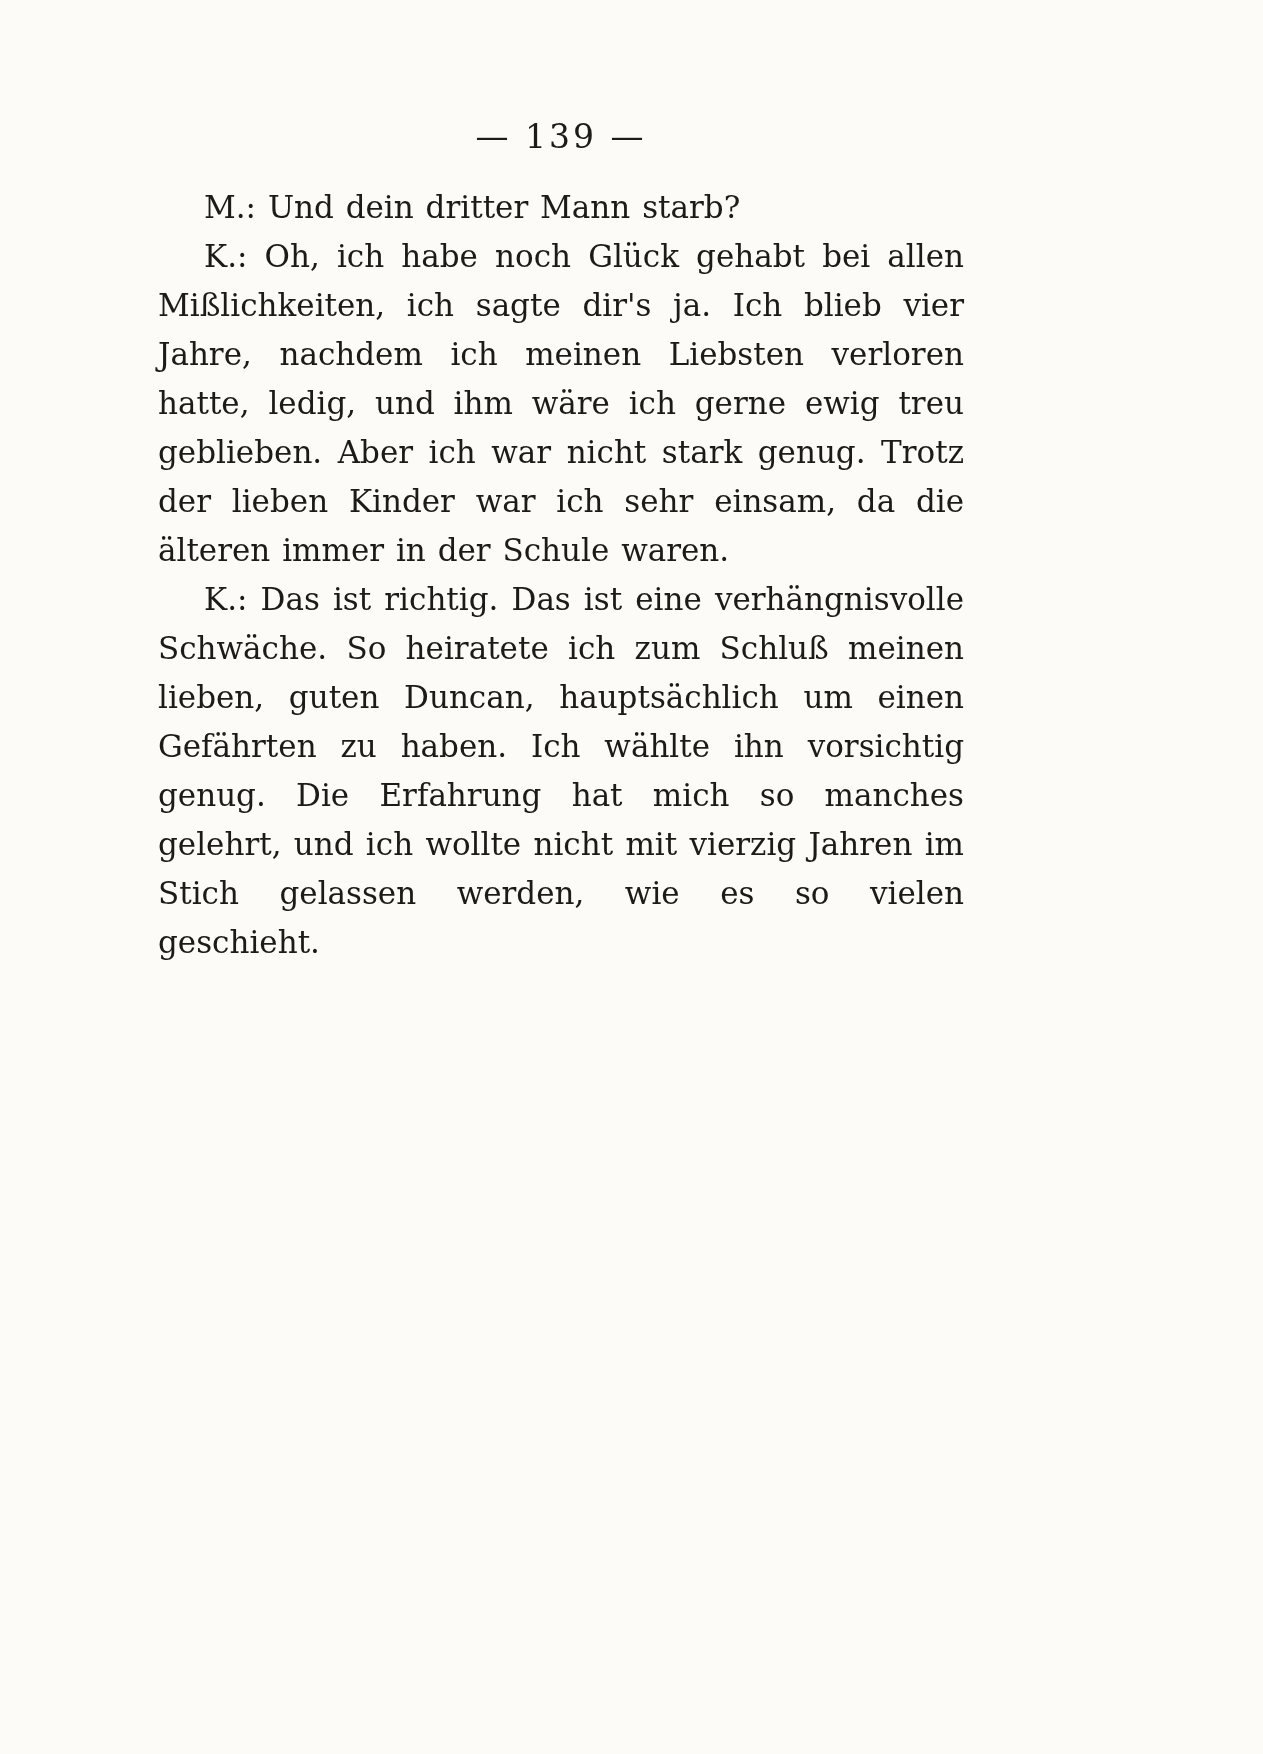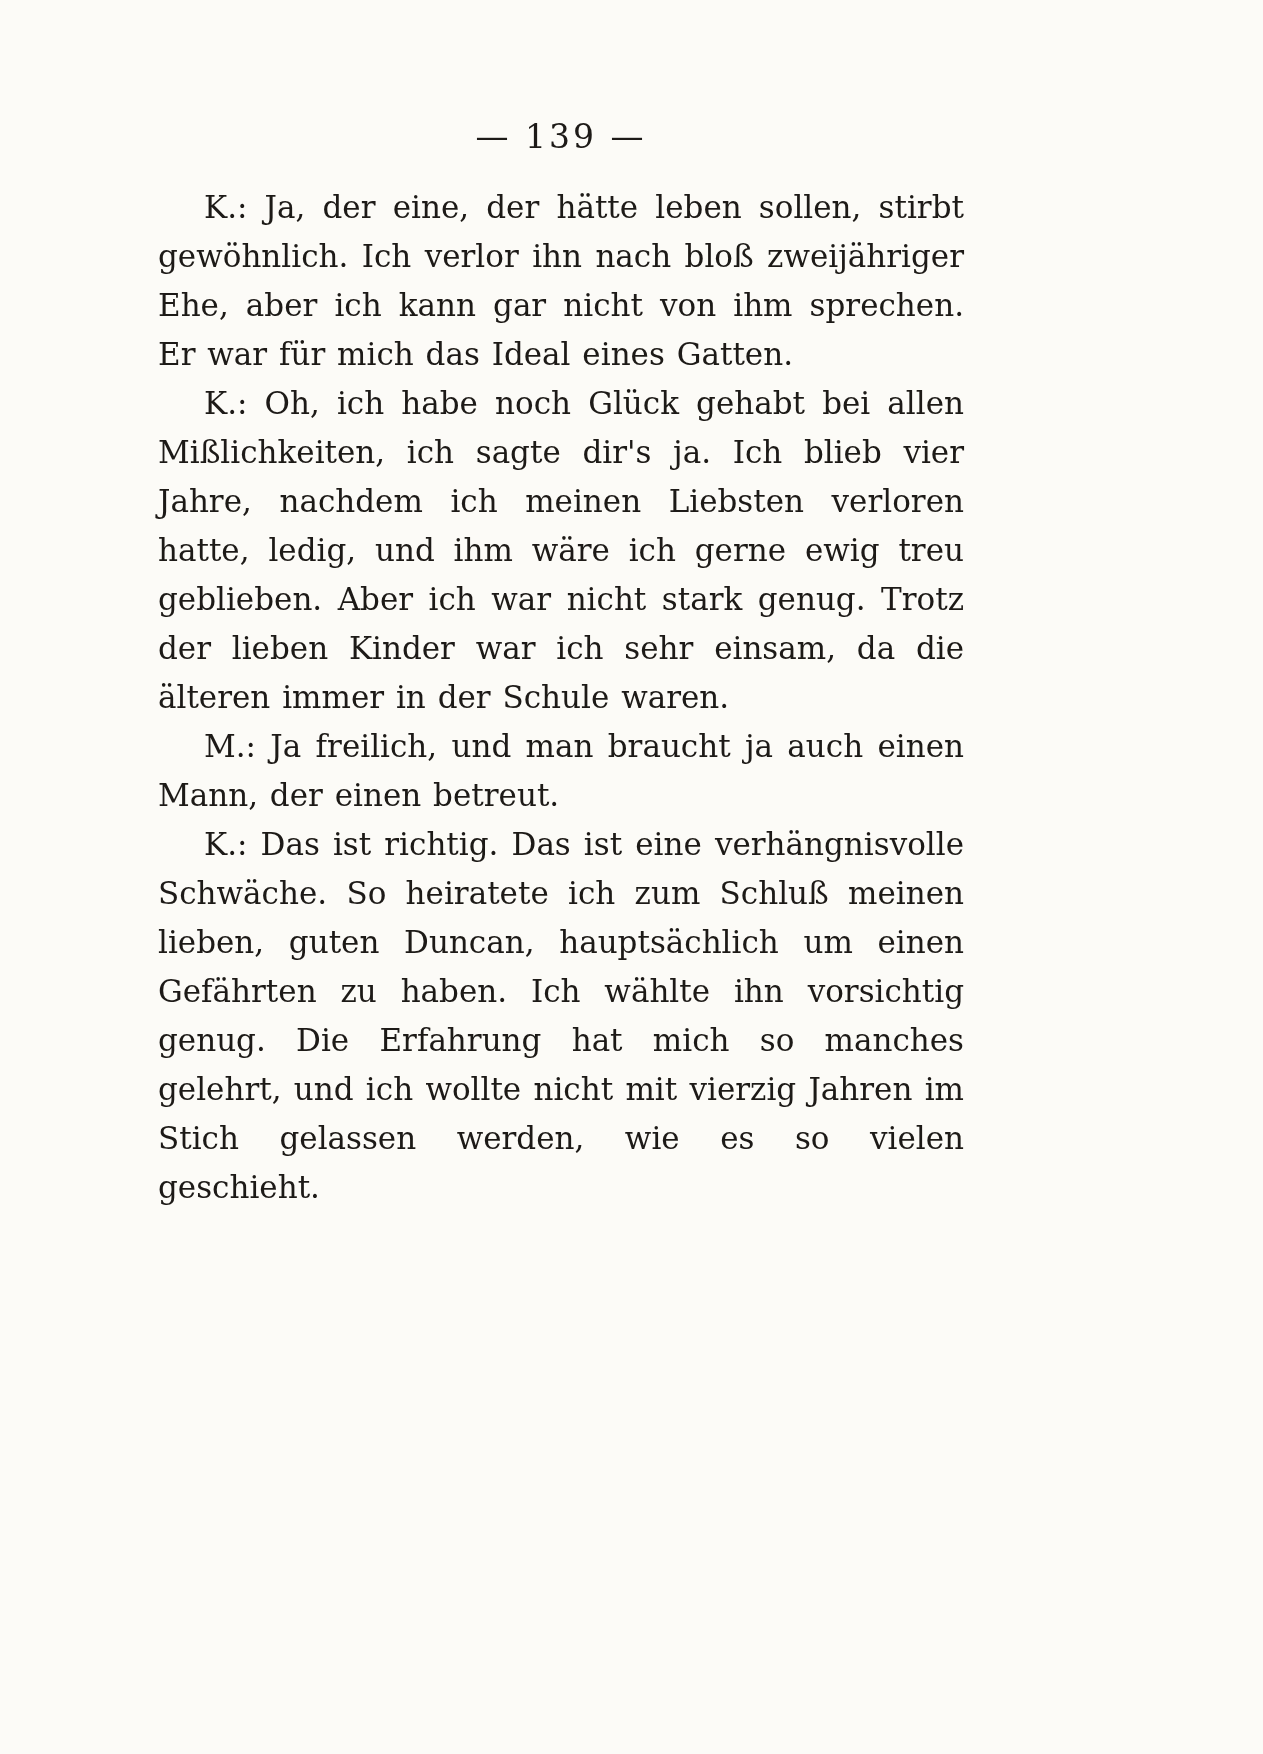--- a/index.html
+++ b/index.html
@@ -40,19 +40,18 @@
     word-spacing: 2px;
   }
 </style>
 </head>
 <body>
 
 <div class="page">
   <div class="text-block">
     <div class="page-number">— 139 —</div>
     <div class="body-text">
-      <p>K.: Ja, der eine, der hätte leben sollen, stirbt gewöhnlich. Ich verlor ihn nach bloß zweijähriger Ehe, aber ich kann gar nicht von ihm sprechen. Er war für mich das Ideal eines Gatten.</p>
+      <p>M.: Und dein dritter Mann starb?</p>
       <p>K.: Oh, ich habe noch Glück gehabt bei allen Mißlichkeiten, ich sagte dir's ja. Ich blieb vier Jahre, nachdem ich meinen Liebsten verloren hatte, ledig, und ihm wäre ich gerne ewig treu geblieben. Aber ich war nicht stark genug. Trotz der lieben Kinder war ich sehr einsam, da die älteren immer in der Schule waren.</p>
-      <p>M.: Ja freilich, und man braucht ja auch einen Mann, der einen betreut.</p>
       <p>K.: Das ist richtig. Das ist eine verhängnisvolle Schwäche. So heiratete ich zum Schluß meinen lieben, guten Duncan, hauptsächlich um einen Gefährten zu haben. Ich wählte ihn vorsichtig genug. Die Erfahrung hat mich so manches gelehrt, und ich wollte nicht mit vierzig Jahren im Stich gelassen werden, wie es so vielen geschieht.</p>
     </div>
   </div>
 </div>
 
 </body></html>

